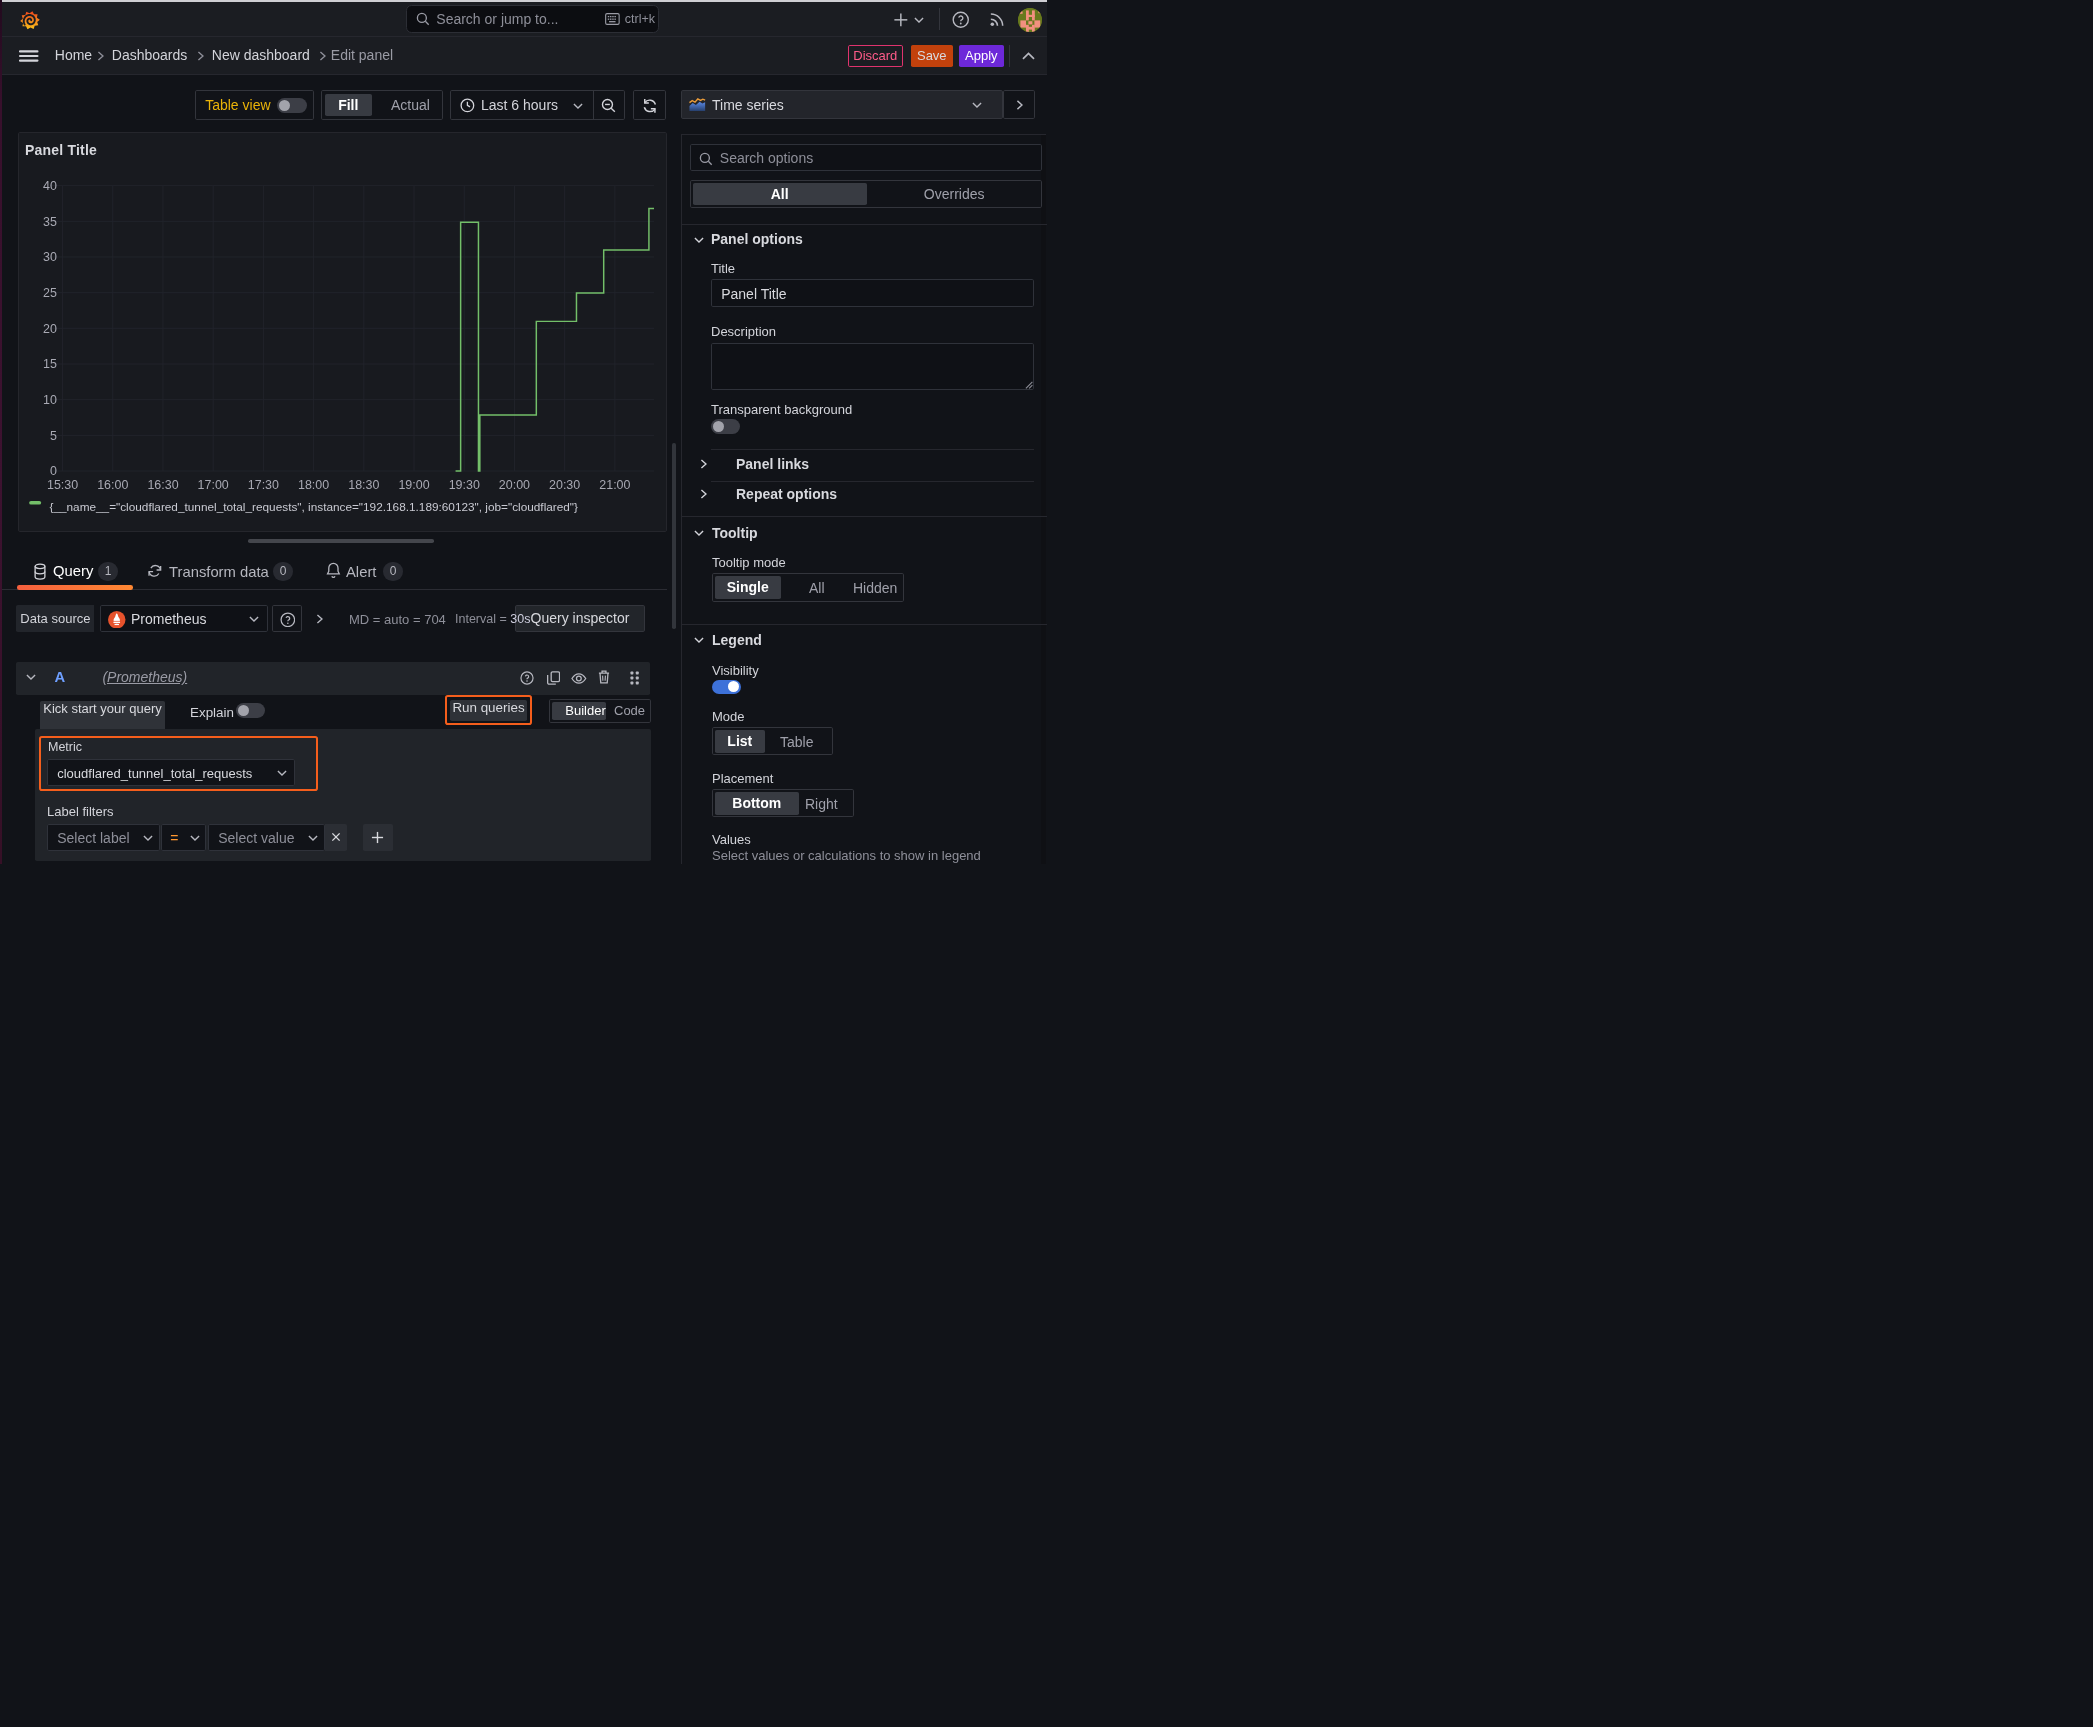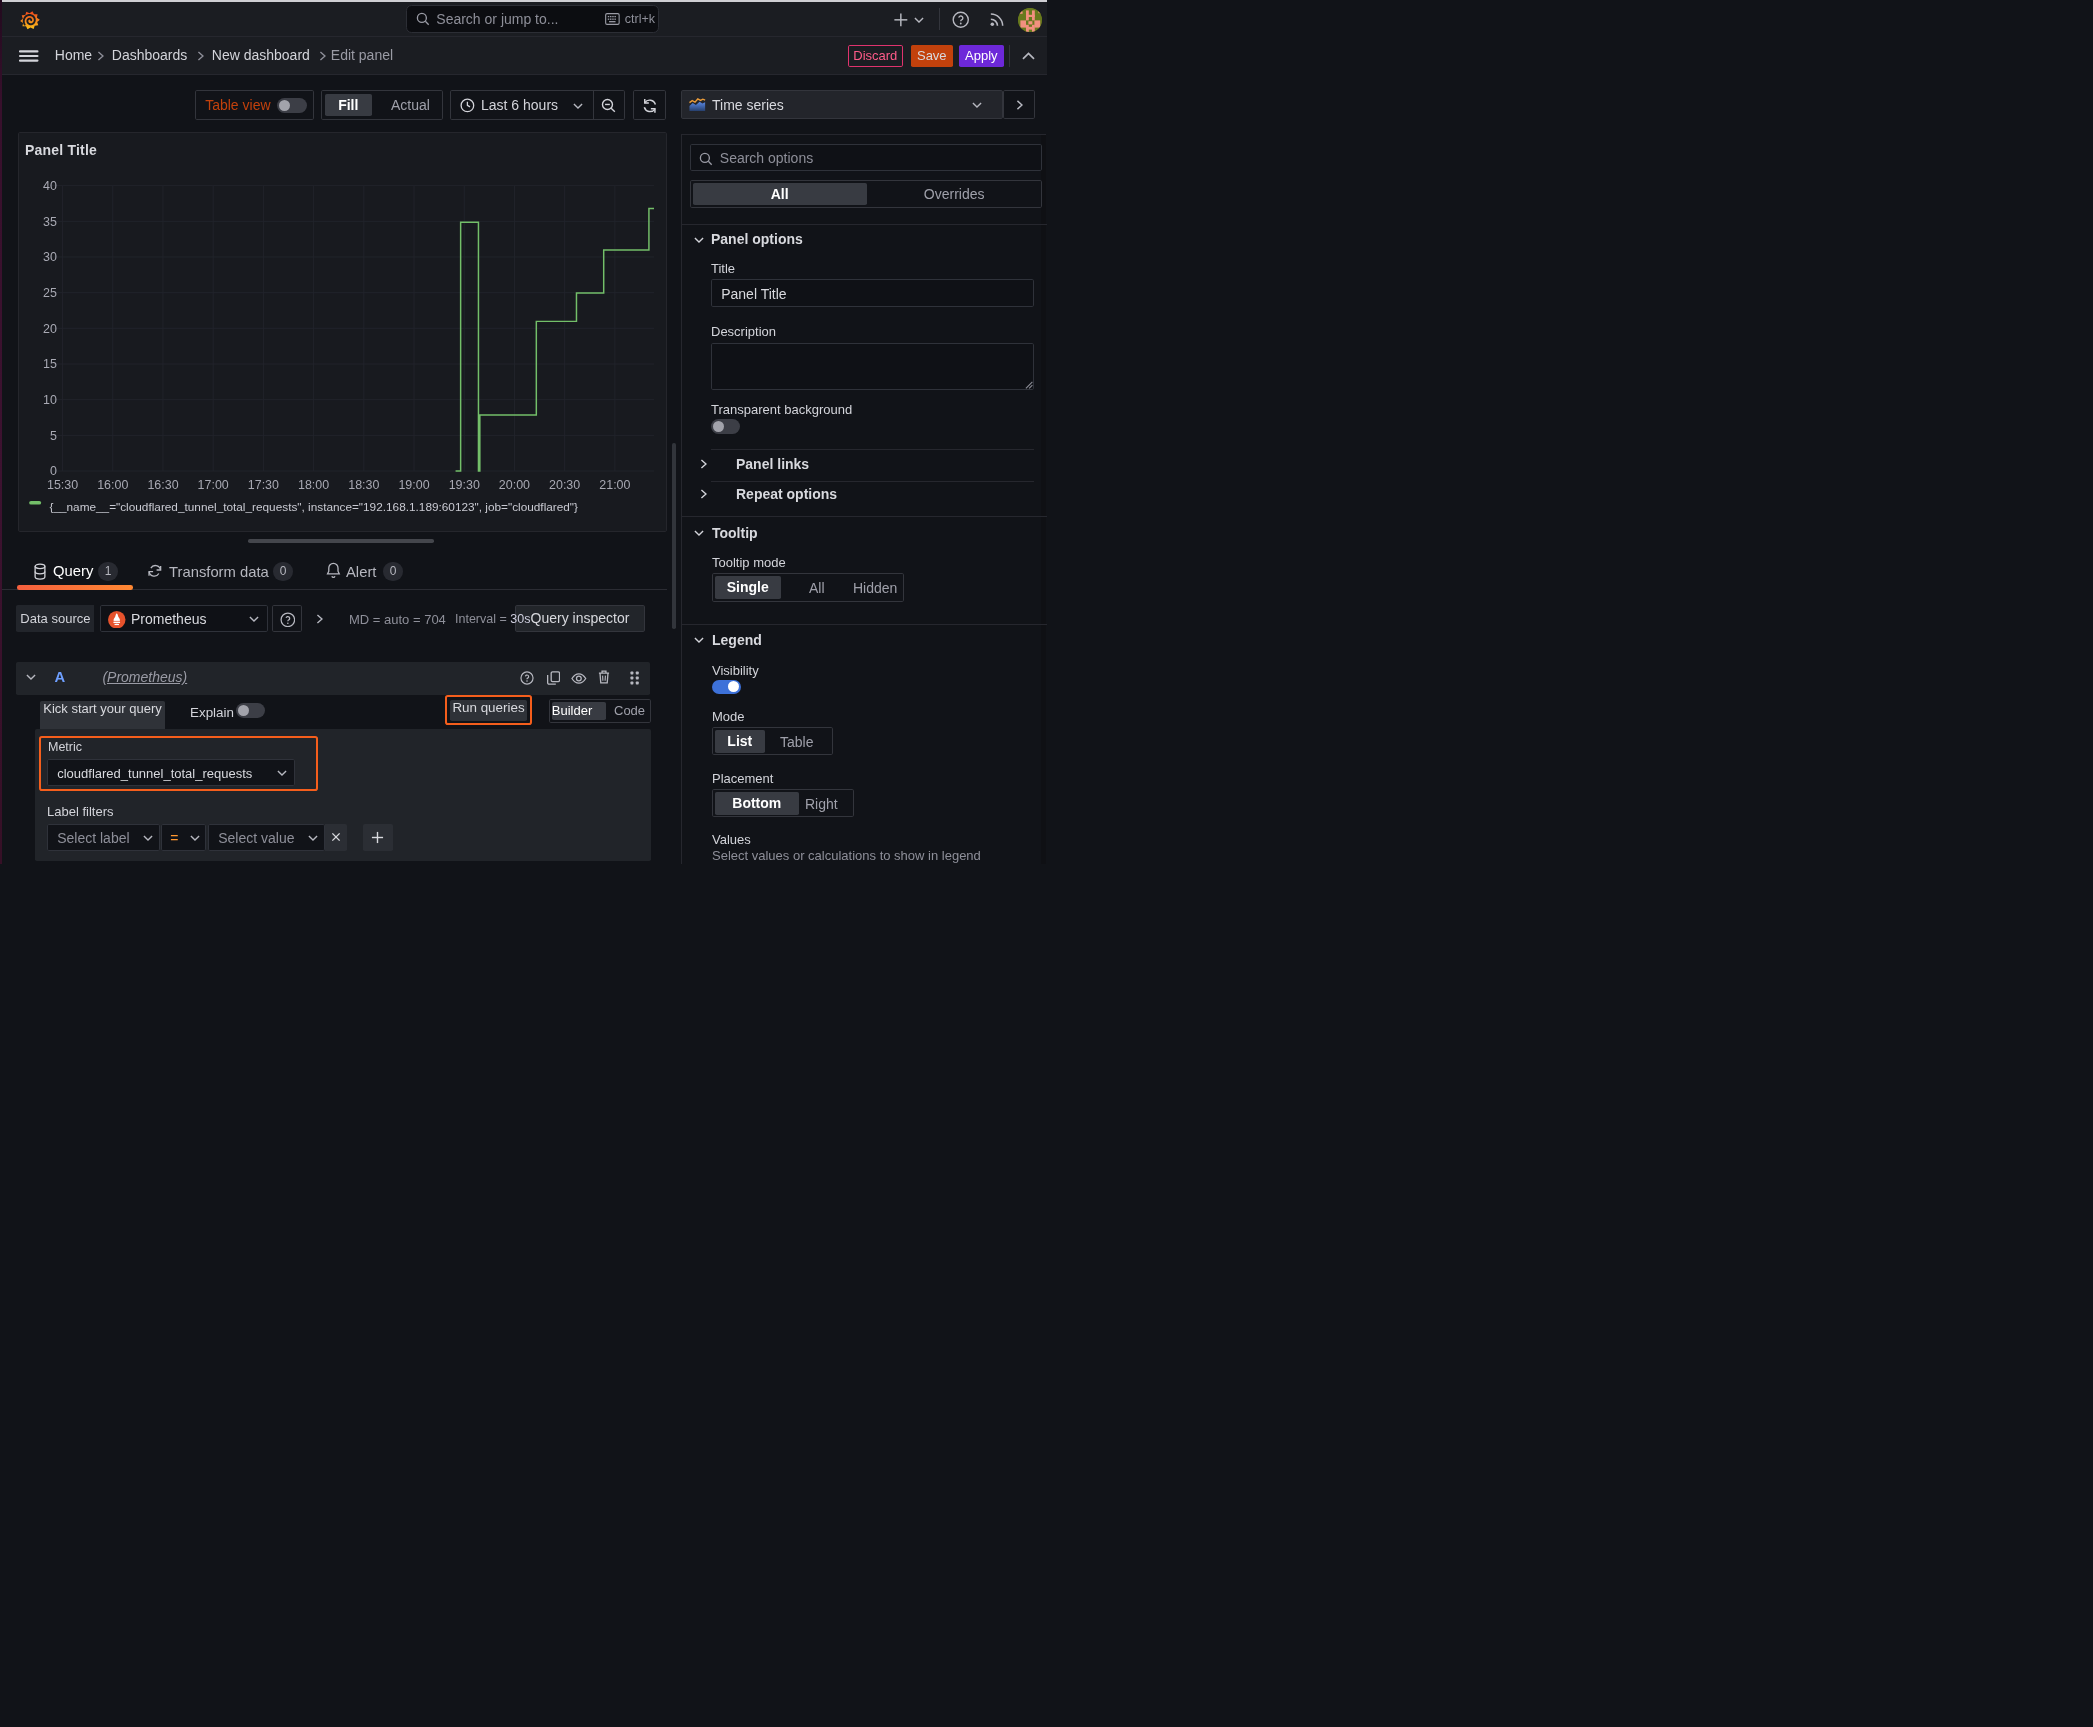--- a/index.html
+++ b/index.html
@@ -125,21 +125,21 @@
     <div class="abs" style="left:846px;top:8.3px;width:55px;height:22px;border:0.9px solid #e0336e;border-radius:1.8px;color:#ff5c8a;font-size:13px;text-align:center;line-height:20px;">Discard</div>
     <div class="abs" style="left:909px;top:8.3px;width:42px;height:22px;background:#c2410c;border-radius:1.8px;color:#d8d9de;font-size:13px;text-align:center;line-height:22px;">Save</div>
     <div class="abs" style="left:957px;top:8.3px;width:45px;height:22px;background:#6d28d9;border-radius:1.8px;color:#ffffff;font-size:13px;text-align:center;line-height:22px;">Apply</div>
     <div class="abs" style="left:1007px;top:8.3px;width:0.9px;height:22px;background:#33353c;"></div>
     <svg class="abs" style="left:1020px;top:14.8px;" width="13" height="8.3" viewBox="0 0 14 9">
         <polyline points="1,7.5 7,1.5 13,7.5" fill="none" stroke="#b7b8c0" stroke-width="1.8"></polyline>
       </svg>
   </div>
 
   <div class="abs bordered" style="left:195px;top:90px;width:119px;height:29.5px;">
-    <span class="abs" style="left:9.2px;top:5.5px;font-size:14px;color:#c2410c;text-align:right;">Table view</span>
+    <span class="abs" style="left:9.2px;top:5.5px;font-size:14px;color:#eab308;text-align:right;">Table view</span>
     <div class="abs" style="left:81px;top:7.4px;width:29.5px;height:14.8px;background:#3c3e46;border-radius:7.4px;">
       <div class="abs" style="left:1.8px;top:1.8px;width:11px;height:11px;border-radius:50%;background:#a2a3ab;"></div>
     </div>
   </div>
   <div class="abs bordered" style="left:321px;top:90px;width:122px;height:29.5px;">
     <div class="abs seg-active" style="left:2.8px;top:2.8px;width:47px;height:22px;text-align:center;line-height:22px;font-size:14px;font-weight:bold;color:#fff;">Fill</div>
     <span class="abs" style="left:69px;top:5.5px;font-size:14px;color:#9fa0aa;">Actual</span>
   </div>
   <div class="abs bordered" style="left:450px;top:90px;width:175px;height:29.5px;">
     <svg class="abs" style="left:9.2px;top:7.4px;" width="14.8" height="14.8" viewBox="0 0 16 16">
@@ -335,21 +335,21 @@
 
   <div id="runrow">
     <div class="abs" style="left:40px;top:701px;width:125px;height:31px;background:#2f3238;border-radius:1.8px;color:#d8d9de;font-size:13px;text-align:center;line-height:16.6px;">Kick start your query</div>
     <span class="abs" style="left:190px;top:705px;font-size:13.4px;color:#d3d4da;">Explain</span>
     <div class="abs" style="left:236px;top:703px;width:29px;height:14.8px;background:#3c3e46;border-radius:7.4px;">
       <div class="abs" style="left:1.8px;top:1.8px;width:11px;height:11px;border-radius:50%;background:#a2a3ab;"></div>
     </div>
     <div class="abs" style="left:445px;top:695px;width:87px;height:30px;border:2.3px solid #f55e1c;border-radius:2.8px;"></div>
     <div class="abs" style="left:450px;top:700px;width:77px;height:21px;background:#2f3238;border-radius:1.8px;color:#d8d9de;font-size:13.4px;text-align:center;line-height:16.6px;">Run queries</div>
     <div class="abs bordered" style="left:549px;top:699px;width:102px;height:23.5px;">
-      <div class="abs seg-active" style="left:1.8px;top:1.8px;width:54px;height:18px;text-align:left;line-height:17.5px;font-size:13px;color:#fff;">Builder</div>
+      <div class="abs seg-active" style="left:1.8px;top:1.8px;width:54px;height:18px;text-align:right;line-height:17.5px;font-size:13px;color:#fff;">Builder</div>
       <span class="abs" style="left:64px;top:2.8px;font-size:13px;color:#9fa0aa;">Code</span>
     </div>
   </div>
 
   <div class="abs" style="left:35px;top:729px;width:616px;height:132px;background:#212429;border-radius:1.8px;">
 
     <div class="abs" style="left:3.7px;top:6.5px;width:279px;height:55px;border:2.3px solid #f55e1c;border-radius:2.8px;"></div>
     <span class="abs" style="left:13px;top:11px;font-size:12.5px;color:#d3d4da;">Metric</span>
     <div class="abs inputlike" style="left:12px;top:30px;width:248px;height:27px;background:#111318;">
       <span class="abs" style="left:9.2px;top:5.5px;font-size:13px;color:#d8d9de;">cloudflared_tunnel_total_requests</span>

